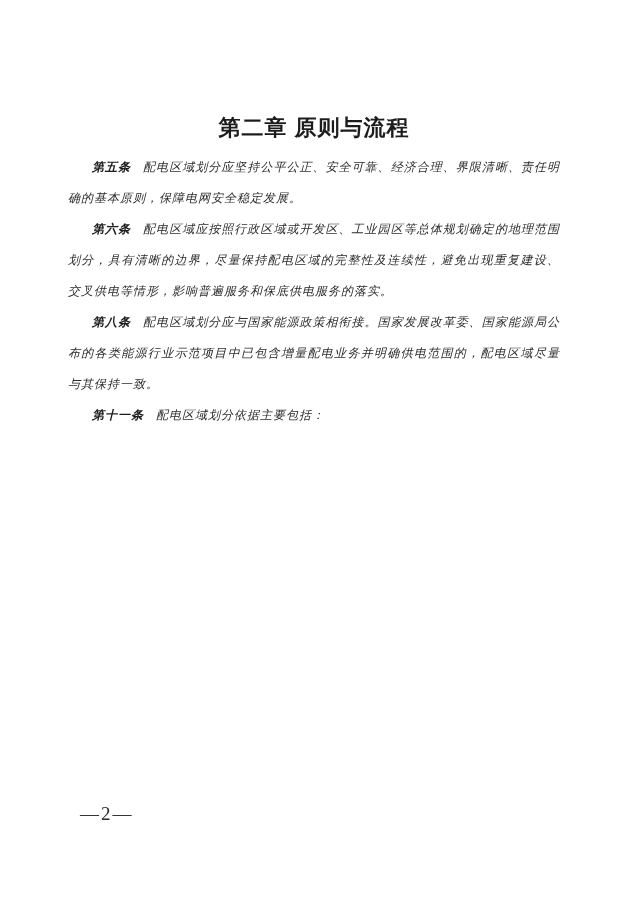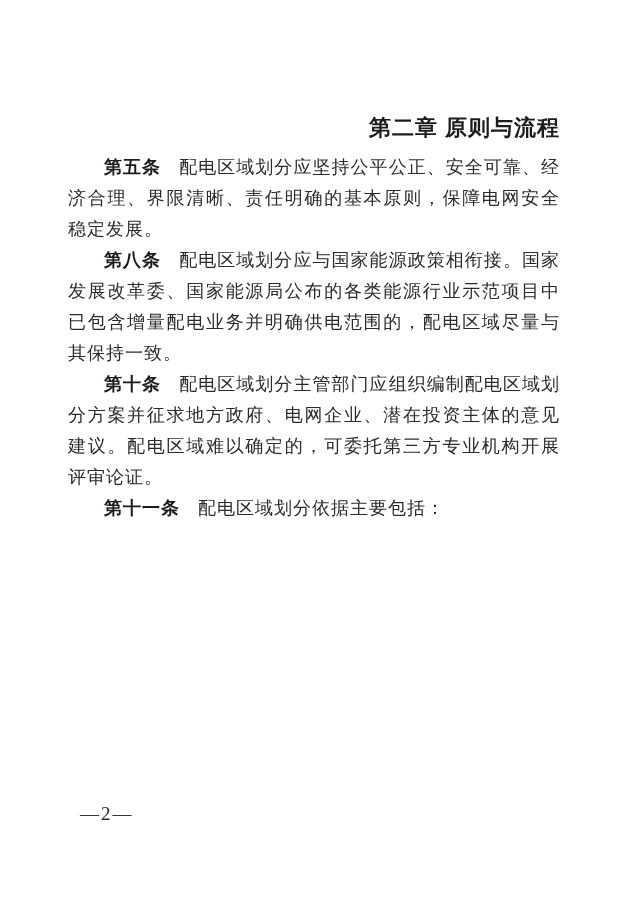--- a/index.html
+++ b/index.html
@@ -21,33 +21,34 @@
     box-sizing: border-box;
     padding: 110px 80px 0 68px;
     background: #ffffff;
   }
   .chapter-title {
     margin: 0 0 6px 0;
     font-family: "Liberation Sans", sans-serif;
     font-size: 22px;
     line-height: 36px;
     font-weight: bold;
-    text-align: right;
+    text-align: center;
     letter-spacing: 1px;
     color: #1c1c1c;
   }
   .para {
     margin: 0;
-    font-size: 18px;
+    font-size: 12px;
     line-height: 31px;
     letter-spacing: 1px;
     text-indent: 2em;
     text-align: justify;
     text-align-last: left;
     color: #2b2b2b;
+    font-style: italic;
   }
   .article-label {
     font-family: "Liberation Sans", sans-serif;
     font-weight: bold;
     color: #1c1c1c;
     margin-right: 1em;
   }
   .page-number {
     position: absolute;
     left: 80px;
@@ -60,24 +61,24 @@
 </style>
 </head>
 <body>
 
 <div class="page">
 
   <h1 class="chapter-title">第二章 原则与流程</h1>
 
   <p class="para"><span class="article-label">第五条</span><span>配电区域划分应坚持公平公正、安全可靠、经济合理、界限清晰、责任明确的基本原则，保障电网安全稳定发展。</span></p>
 
+  <p class="para"><span class="article-label">第六条</span><span>配电区域应按照行政区域或开发区、工业园区等总体规划确定的地理范围划分，具有清晰的边界，尽量保持配电区域的完整性及连续性，避免出现重复建设、交叉供电等情形，影响普遍服务和保底供电服务的落实。</span></p>
 
 
   <p class="para"><span class="article-label">第八条</span><span>配电区域划分应与国家能源政策相衔接。国家发展改革委、国家能源局公布的各类能源行业示范项目中已包含增量配电业务并明确供电范围的，配电区域尽量与其保持一致。</span></p>
 
 
-  <p class="para"><span class="article-label">第十条</span><span>配电区域划分主管部门应组织编制配电区域划分方案并征求地方政府、电网企业、潜在投资主体的意见建议。配电区域难以确定的，可委托第三方专业机构开展评审论证。</span></p>
 
   <p class="para"><span class="article-label">第十一条</span><span>配电区域划分依据主要包括：</span></p>
 
   <div class="page-number">—2—</div>
 
 </div>
 
 </body></html>

